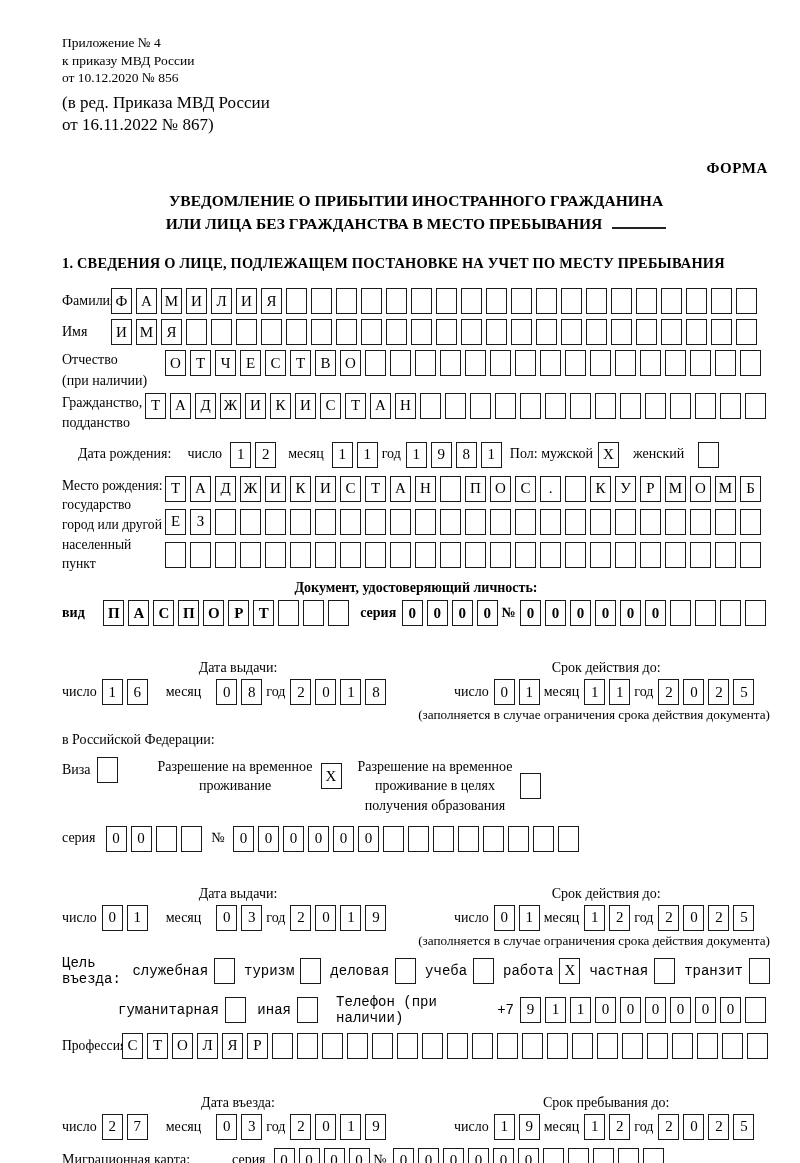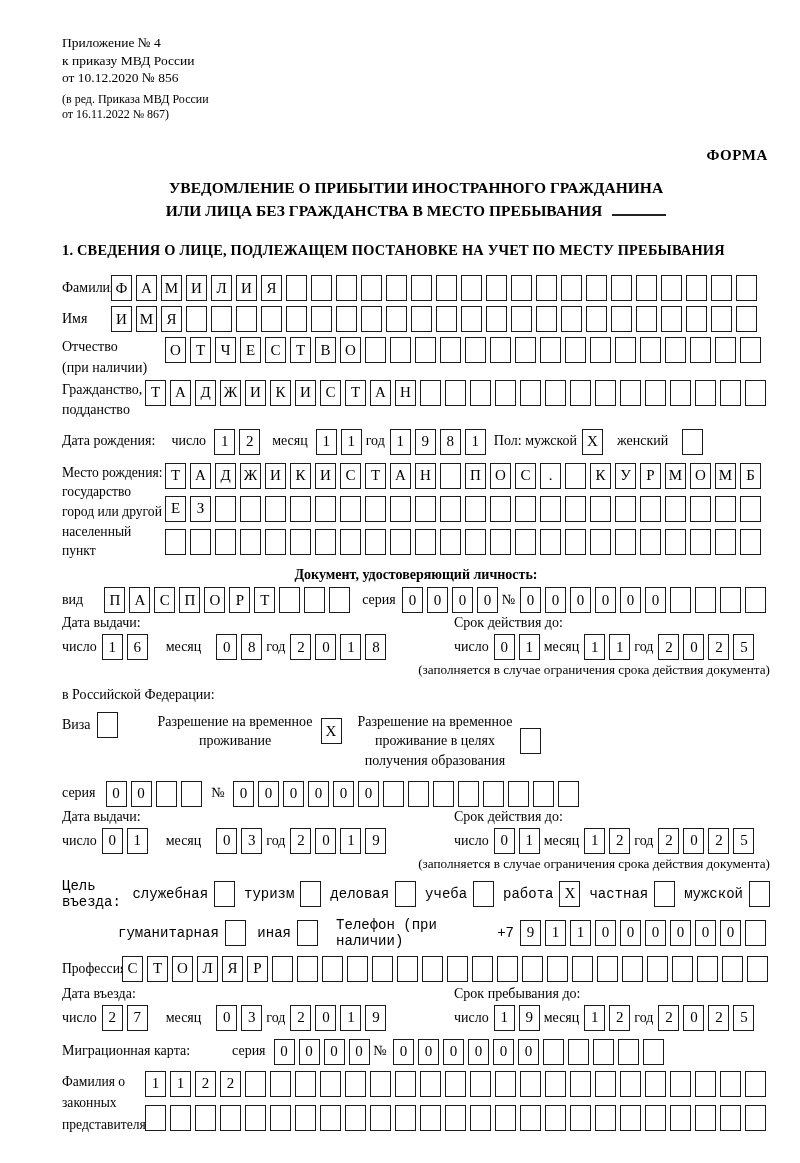--- a/index.html
+++ b/index.html
@@ -3,21 +3,21 @@
 <meta charset="utf-8">
 <style>
   html,body{margin:0;padding:0;background:#888;}
   .page{
     width:800px;height:1163px;background:#ffffff;color:#000;
     font-family:"Liberation Serif","DejaVu Serif",serif;font-size:14px;
     box-sizing:border-box;padding:34px 30px 16px 62px;position:relative;overflow:hidden;
     margin:0 auto;
   }
   .appendix{line-height:1.3;font-size:13.5px;}
-  .appendix .small{font-size:12px;}
+  .appendix .small{font-size:17px;}
   .appendix .gap{margin-top:5px;}
   .forma{text-align:right;font-weight:bold;font-size:15px;letter-spacing:.6px;margin:24px 2px 12px 0;}
   .title{text-align:center;font-weight:bold;font-size:15.5px;line-height:1.5;margin-bottom:4px;}
   .uline{display:inline-block;width:54px;border-bottom:2px solid #222;margin-left:10px;vertical-align:baseline;}
   .sec1{font-weight:bold;font-size:14.4px;letter-spacing:.2px;margin:20px 0 16px 0;}
 
   .row{display:flex;align-items:center;margin-bottom:5px;}
   .row.top{align-items:flex-start;}
   .lbl{flex:none;line-height:1.45;}
   .boxes{display:flex;flex-wrap:nowrap;}
@@ -26,21 +26,21 @@
     width:21px;height:26px;box-sizing:border-box;border:1.6px solid #1b1b1b;
     margin-right:4px;font-size:15px;background:#fff;
   }
   .ckbox{margin-right:0;}
   .stack{display:flex;flex-direction:column;gap:7px;}
 
   .dochead{text-align:center;font-weight:bold;margin:6px 0 4px 0;}
   .dates{display:flex;align-items:flex-start;margin:2px 0 0 0;}
   .dgroup{width:352px;}
   .dgroup.right{width:auto;margin-left:40px;}
-  .dhead{margin-bottom:3px;}
+  .dhead{text-align:center;margin-bottom:3px;margin-top:32px;}
   .dline{display:flex;align-items:center;}
   .dline .plbl{margin-right:5px;}
   .dline .pgap{width:14px;}
   .note{text-align:right;font-size:13.2px;margin:2px 0 6px 0;}
   .intro{line-height:1.55;margin-bottom:3px;}
   .optlbl{text-align:center;line-height:1.4;}
   .visa-row{display:flex;align-items:flex-start;margin:6px 0 10px 0;}
   .opt{display:flex;align-items:center;}
   .opt .cbox{margin-left:8px;}
   .purpose-row{display:flex;align-items:center;margin-bottom:7px;}
@@ -195,21 +195,21 @@
         <span class="cbox"></span>
         <span class="cbox"></span>
         <span class="cbox"></span>
         <span class="cbox"></span>
         <span class="cbox"></span>
         <span class="cbox"></span>
         <span class="cbox"></span>
       </div>
   </div>
 
-  <div class="row" style="margin:8px 0 8px 0;">
+  <div class="row" style="margin:8px 0 8px 16px;">
     <span class="lbl">Дата рождения:</span>
     <span style="width:16px;"></span>
     <span class="lbl">число</span>
     <span style="width:8px;"></span>
     <div class="boxes">
         <span class="cbox">1</span>
         <span class="cbox">2</span>
       </div>
     <span style="width:8px;"></span>
     <span class="lbl">месяц</span>
@@ -320,21 +320,21 @@
           <span class="cbox"></span>
           <span class="cbox"></span>
           <span class="cbox"></span>
           <span class="cbox"></span>
         </div>
     </div>
   </div>
 
   <div class="dochead">Документ, удостоверяющий личность:</div>
 
-  <div class="row" style="margin-bottom:2px;">
+  <div class="row" style="margin-bottom:2px;font-weight:bold;">
     <span class="lbl">вид</span>
     <span style="width:27px;"></span>
     <div class="boxes">
         <span class="cbox">П</span>
         <span class="cbox">А</span>
         <span class="cbox">С</span>
         <span class="cbox">П</span>
         <span class="cbox">О</span>
         <span class="cbox">Р</span>
         <span class="cbox">Т</span>
@@ -539,21 +539,21 @@
       <span class="sp"></span>
     <span class="optname">учеба</span>
     <span class="cbox ckbox"></span>
       <span class="sp"></span>
     <span class="optname">работа</span>
     <span class="cbox ckbox">X</span>
       <span class="sp"></span>
     <span class="optname">частная</span>
     <span class="cbox ckbox"></span>
       <span class="sp"></span>
-    <span class="optname">мужской</span>
+    <span class="optname">транзит</span>
     <span class="cbox ckbox"></span>
   </div>
 
   <div class="purpose-row" style="margin-left:56px;">
     <span class="optname">гуманитарная</span>
     <span class="cbox ckbox"></span>
       <span class="sp"></span>
     <span class="optname">иная</span>
     <span class="cbox ckbox"></span>
     <span style="width:22px;"></span>

